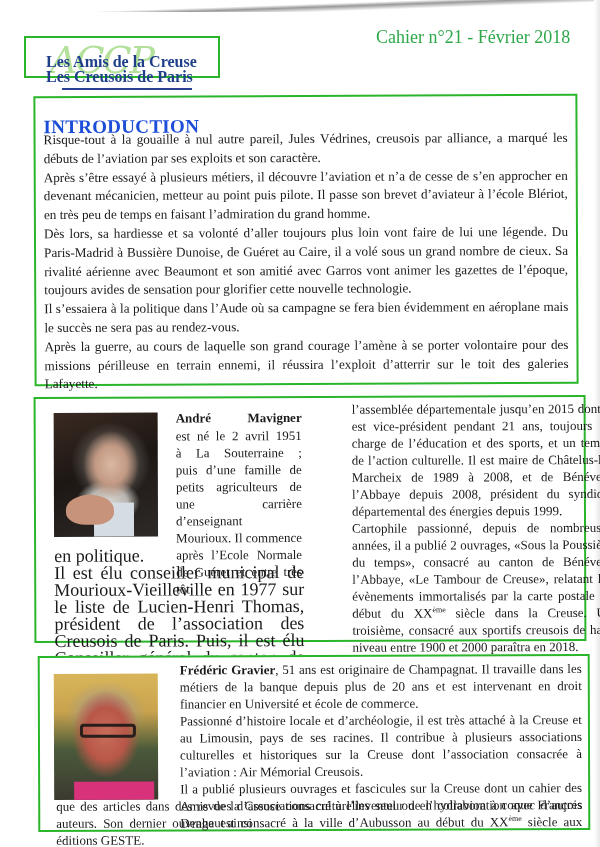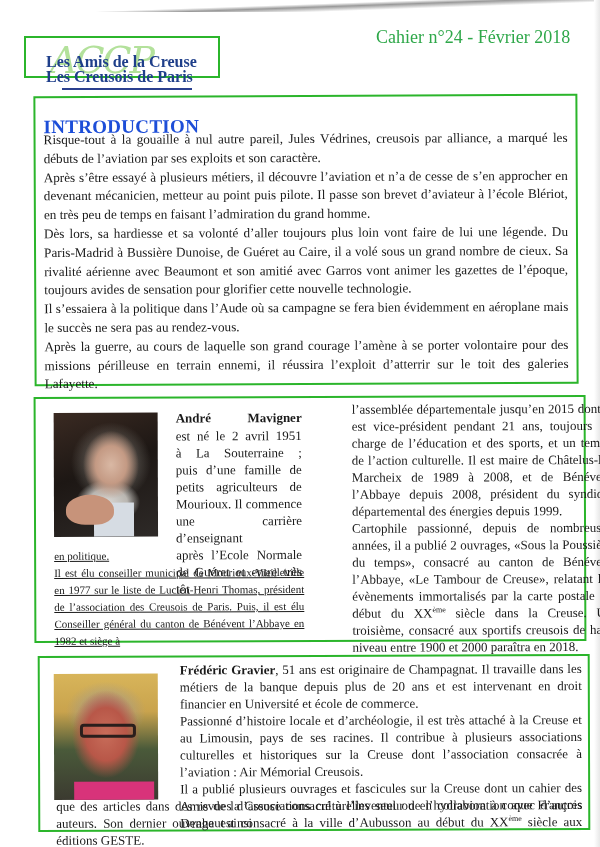--- a/index.html
+++ b/index.html
@@ -42,22 +42,22 @@
                 radial-gradient(ellipse 40px 40px at 55% 40%, #8a8780 0%, rgba(0,0,0,0) 100%),
                 linear-gradient(160deg, #3a2a22 0%, #1d1714 45%, #2e2a28 100%); }
   .andre-shirt { position: absolute; left: 40px; top: 90px; width: 40px; height: 34px; background: #d6dce3; }
   .andre-hand { position: absolute; left: 12px; top: 82px; width: 48px; height: 30px; border-radius: 50% 50% 40% 40%;
     background: #c7937a; }
 
   .andre-name-line { position: absolute; left: 140px; top: 12px; width: 126px; display: flex;
     justify-content: space-between; font-weight: bold; font-size: 13px; }
   .andre-col1 { position: absolute; left: 140px; top: 29px; width: 126px; font-size: 13px; line-height: 17px;
     text-align: justify; text-align-last: justify; }
-  .andre-below { position: absolute; left: 18px; top: 149px; width: 250px; font-size: 11px; line-height: 17px;
-    text-align: justify; text-decoration: underline; }
+  .andre-below { position: absolute; left: 18px; top: 149px; width: 250px; font-size: 18px; line-height: 17px;
+    text-align: justify; }
   .andre-col2 { position: absolute; left: 280px; top: 3px; width: 260px; font-size: 13px; line-height: 17px;
     text-align: justify; margin-left: 36px; }
   .andre-col2 p { margin: 0; }
   .line-justify { display: block; text-align: justify; text-align-last: justify; }
 
   .fred-photo { left: 14px; top: 16px; width: 104px; height: 126px;
     background: radial-gradient(ellipse 34px 44px at 50% 48%, #c86d5a 0%, #b85748 60%, rgba(0,0,0,0) 100%),
                 radial-gradient(ellipse 40px 30px at 50% 30%, #9a9797 0%, rgba(0,0,0,0) 100%),
                 linear-gradient(180deg, #d8b55a 0%, #c9a34d 30%, #4a5a3a 60%, #3b3a30 100%); }
   .fred-glasses { position: absolute; left: 26px; top: 50px; width: 56px; height: 14px;
@@ -78,21 +78,21 @@
 <div class="top-edge"></div>
 <div class="right-edge"></div>
 
 <div class="logo-box">
   <div class="logo-script">ACCP</div>
   <div class="logo-line1">Les Amis de la Creuse</div>
   <div class="logo-line2">Les Creusois de Paris</div>
   <div class="logo-underline"></div>
 </div>
 
-<div class="issue-title">Cahier n°24 - Février 2018</div>
+<div class="issue-title">Cahier n°21 - Février 2018</div>
 
 <div class="box intro-box">
   <div class="intro-heading">INTRODUCTION</div>
   <div class="intro-text">
     <p>Risque-tout à la gouaille à nul autre pareil, Jules Védrines, creusois par alliance, a marqué les débuts de l’aviation par ses exploits et son caractère.</p>
     <p>Après s’être essayé à plusieurs métiers, il découvre l’aviation et n’a de cesse de s’en approcher en devenant mécanicien, metteur au point puis pilote. Il passe son brevet d’aviateur à l’école Blériot, en très peu de temps en faisant l’admiration du grand homme.</p>
     <p>Dès lors, sa hardiesse et sa volonté d’aller toujours plus loin vont faire de lui une légende. Du Paris-Madrid à Bussière Dunoise, de Guéret au Caire, il a volé sous un grand nombre de cieux. Sa rivalité aérienne avec Beaumont et son amitié avec Garros vont animer les gazettes de l’époque, toujours avides de sensation pour glorifier cette nouvelle technologie.</p>
     <p>Il s’essaiera à la politique dans l’Aude où sa campagne se fera bien évidemment en aéroplane mais le succès ne sera pas au rendez-vous.</p>
     <p>Après la guerre, au cours de laquelle son grand courage l’amène à se porter volontaire pour des missions périlleuse en terrain ennemi, il réussira l’exploit d’atterrir sur le toit des galeries Lafayette.</p>
     <p>La chance l’a accompagné tout au long de sa vie dans un grand nombre d’accidents, jusqu’au dernier lors d’un raid Paris-Rome où le vent trop fort et la perte d’un moteur causa l’irréparable.</p>
@@ -106,22 +106,22 @@
   </div>
   <div class="andre-name-line">
     <span>André</span>
     <span>Mavigner</span>
   </div>
   <div class="andre-col1">
     <span class="line-justify">est né le 2 avril 1951</span>
     <span class="line-justify">à La Souterraine ;</span>
     <span class="line-justify">puis d’une famille de</span>
     <span class="line-justify">petits agriculteurs de</span>
+    <span class="line-justify">une carrière d’enseignant</span>
     <span class="line-justify">Mourioux. Il commence</span>
-    <span class="line-justify">une carrière d’enseignant</span>
     <span class="line-justify">après l’Ecole Normale</span>
     <span class="line-justify">de Guéret et entre très tôt</span>
   </div>
   <div class="andre-below">
     <p>en politique.</p>
     <p>Il est élu conseiller municipal de Mourioux-Vieilleville en 1977 sur le liste de Lucien-Henri Thomas, président de l’association des Creusois de Paris. Puis, il est élu Conseiller général du canton de Bénévent l’Abbaye en 1982 et siège à</p>
   </div>
   <div class="andre-col2">
     <p>l’assemblée départementale jusqu’en 2015 dont il est vice-président pendant 21 ans, toujours en charge de l’éducation et des sports, et un temps de l’action culturelle. Il est maire de Châtelus-le-Marcheix de 1989 à 2008, et de Bénévent l’Abbaye depuis 2008, président du syndicat départemental des énergies depuis 1999.</p>
     <p><span>Cartophile passionné, depuis de nombreuses années, il a publié 2 ouvrages, «Sous la Poussière du temps», consacré au canton de Bénévent l’Abbaye, «Le Tambour de Creuse», relatant les évènements immortalisés par la carte postale au début du XX</span><sup>ème</sup><span> siècle dans la Creuse. Un troisième, consacré aux sportifs creusois de haut niveau entre 1900 et 2000 paraîtra en 2018.</span></p>

